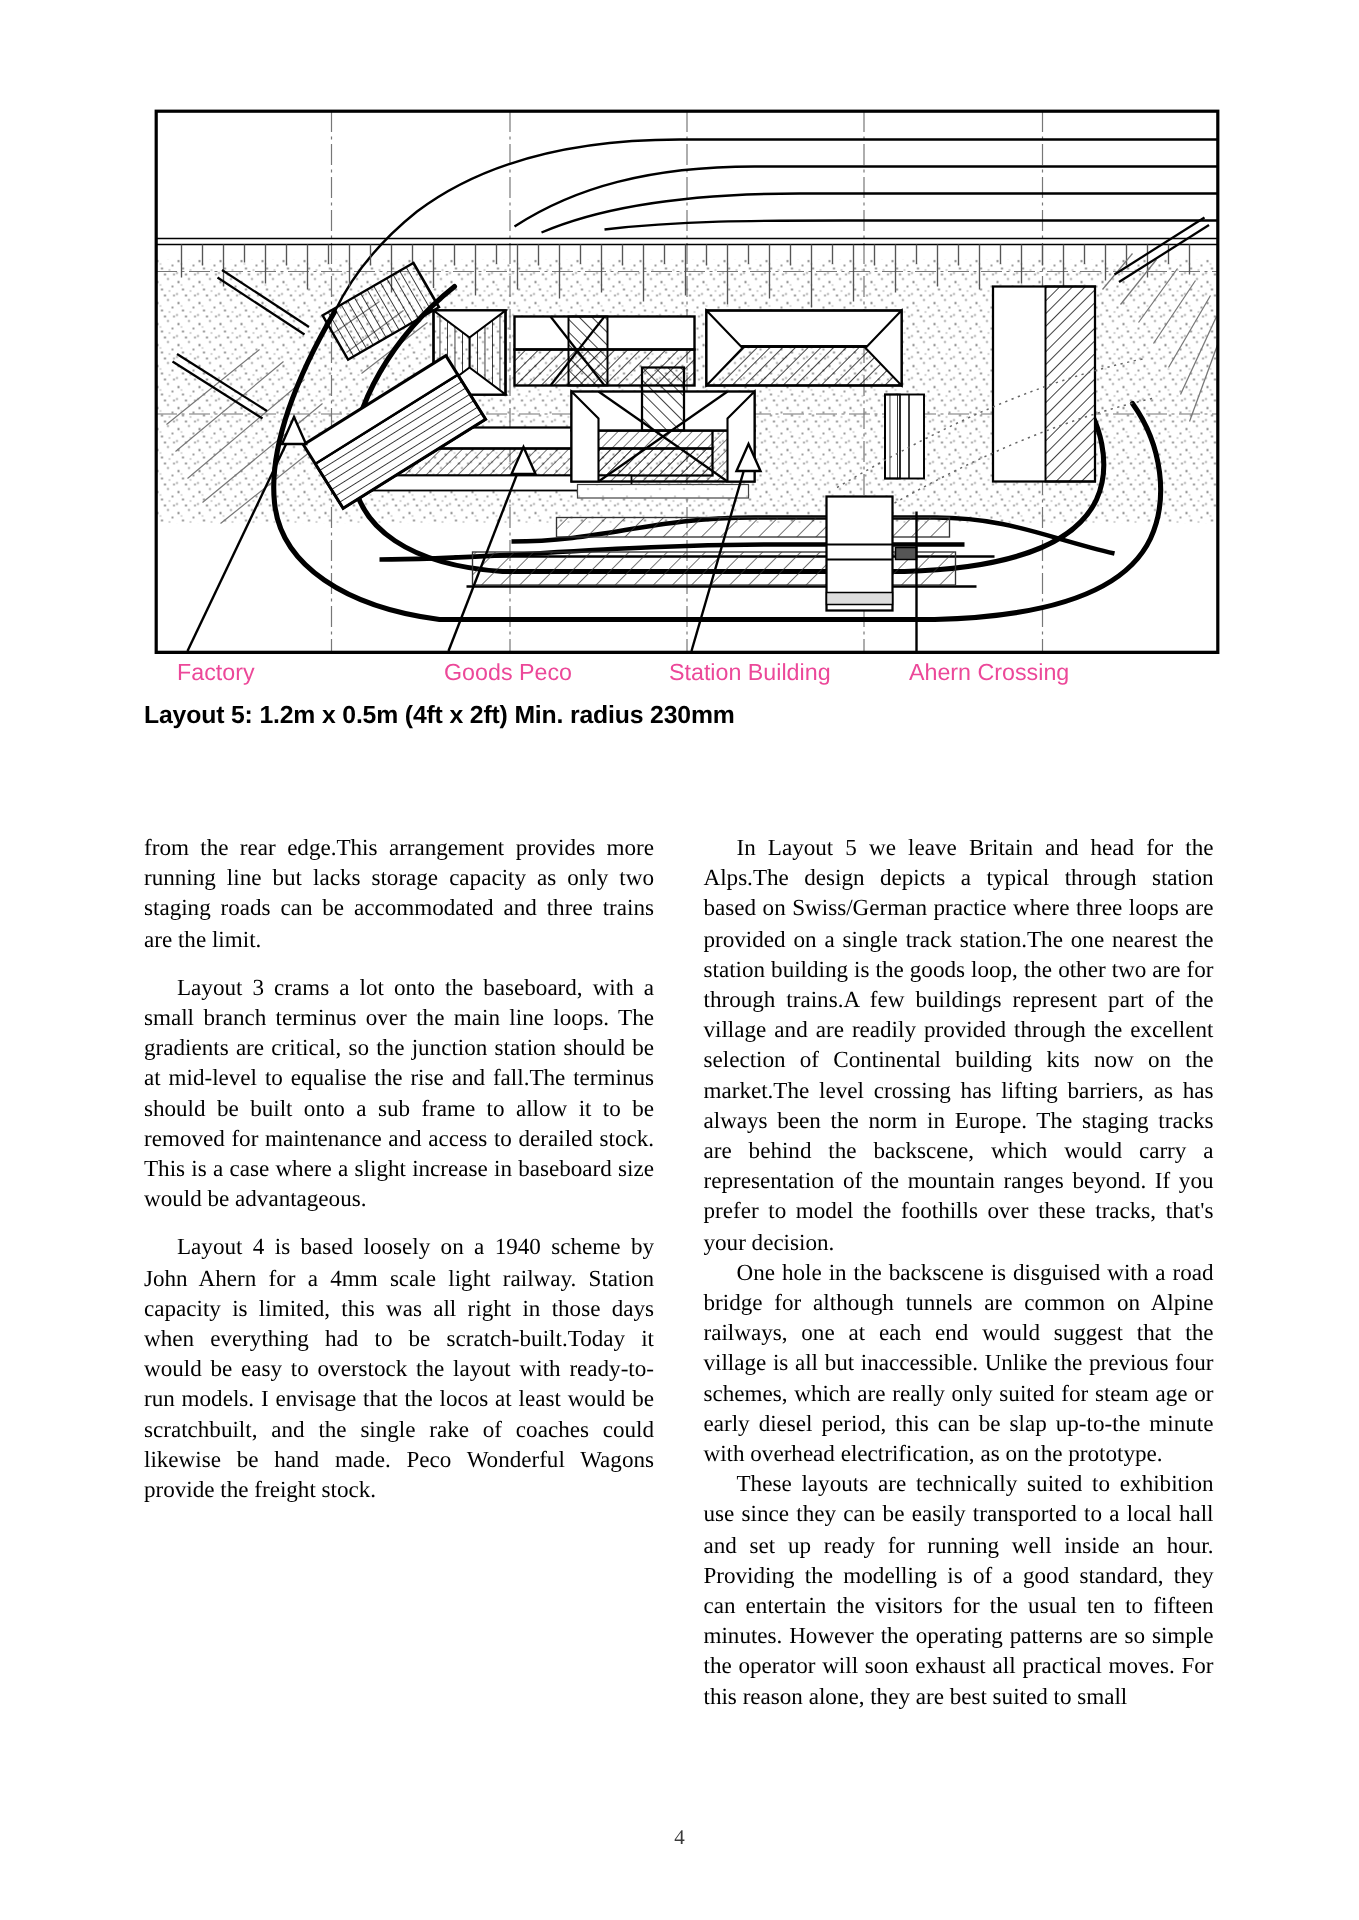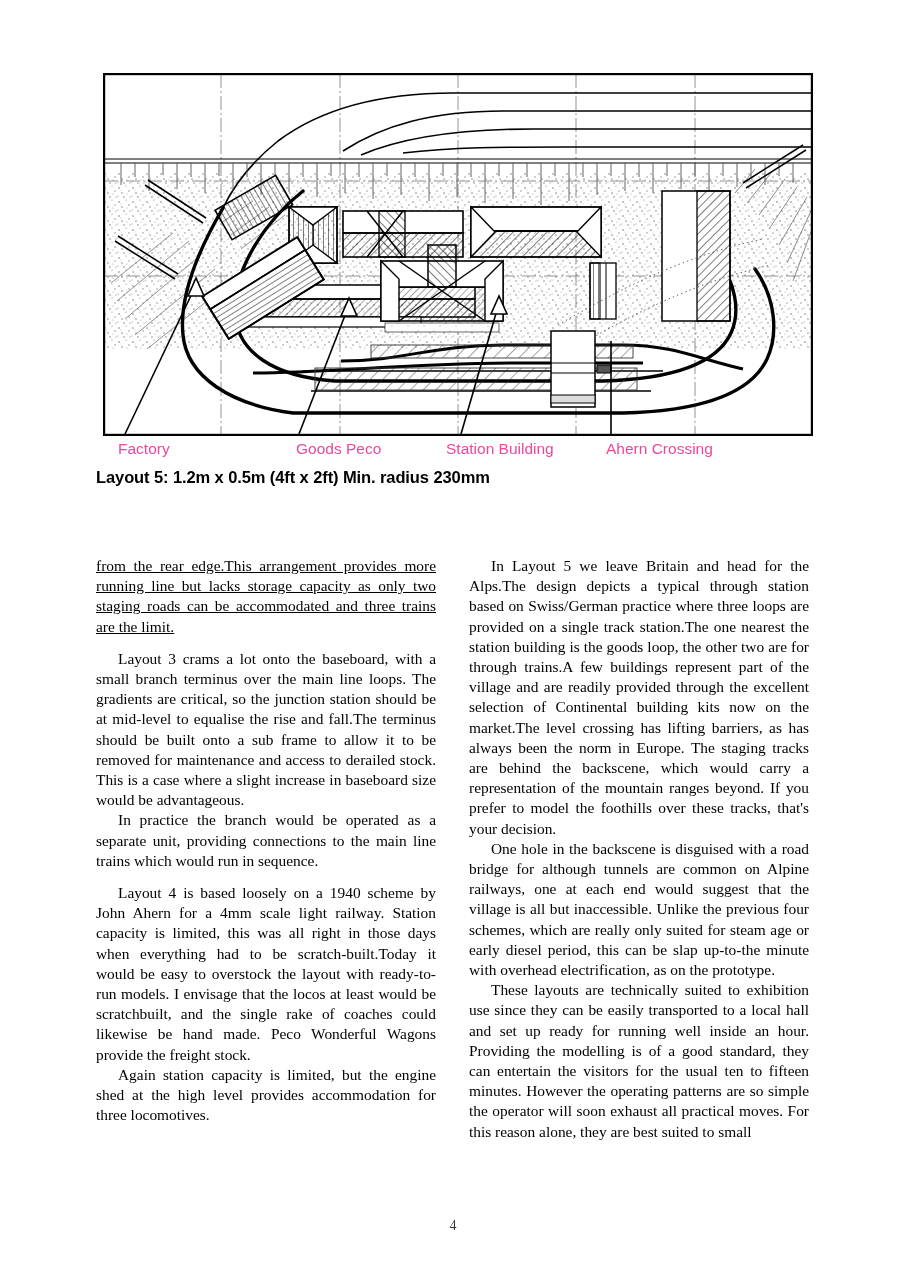--- a/index.html
+++ b/index.html
@@ -73,21 +73,21 @@
     line-height: 20.2px;
     text-align: justify;
     text-justify: inter-word;
     -webkit-hyphens: none;
     hyphens: none;
   }
   .column p {
     margin: 0;
     text-indent: 22px;
   }
-  .column p.noindent { text-indent: 0; text-decoration: underline; }
+  .column p.noindent { text-indent: 0; }
   .column p.gap-before { margin-top: 12px; }
   .column b { font-weight: normal; }
 
   
   #page-number {
     position: absolute;
     left: 0;
     top: 1218px;
     width: 906px;
     text-align: center;
@@ -400,23 +400,21 @@
   <span class="callout-label" style="left:343px">Station Building</span>
   <span class="callout-label" style="left:503px">Ahern Crossing</span>
 </div>
 
 <div id="caption">Layout 5: 1.2m x 0.5m (4ft x 2ft) Min. radius 230mm</div>
 
 <div id="columns">
   <div class="column" id="col-left">
       <p class="noindent"><span>from the rear edge.This arrangement provides more running line but lacks storage capacity as only two staging roads can be accommodated and three trains are the limit.</span></p>
       <p class="gap-before"><b>Layout 3</b><span> crams a lot onto the baseboard, with a small branch terminus over the main line loops. The gradients are critical, so the junction station should be at mid-level to equalise the rise and fall.The terminus should be built onto a sub frame to allow it to be removed for maintenance and access to derailed stock. This is a case where a slight increase in baseboard size would be advantageous.</span></p>
-      <p><span>In practice the branch would be operated as a separate unit, providing connections to the main line trains which would run in sequence.</span></p>
       <p class="gap-before"><b>Layout 4</b><span> is based loosely on a 1940 scheme by John Ahern for a 4mm scale light railway. Station capacity is limited, this was all right in those days when everything had to be scratch-built.Today it would be easy to overstock the layout with ready-to-run models. I envisage that the locos at least would be scratchbuilt, and the single rake of coaches could likewise be hand made. Peco Wonderful Wagons provide the freight stock.</span></p>
-      <p><span>Again station capacity is limited, but the engine shed at the high level provides accommodation for three locomotives.</span></p>
     </div>
   <div class="column" id="col-right">
       <p><span>In </span><b>Layout 5</b><span> we leave Britain and head for the Alps.The design depicts a typical through station based on Swiss/German practice where three loops are provided on a single track station.The one nearest the station building is the goods loop, the other two are for through trains.A few buildings represent part of the village and are readily provided through the excellent selection of Continental building kits now on the market.The level crossing has lifting barriers, as has always been the norm in Europe. The staging tracks are behind the backscene, which would carry a representation of the mountain ranges beyond. If you prefer to model the foothills over these tracks, that's your decision.</span></p>
       <p><span>One hole in the backscene is disguised with a road bridge for although tunnels are common on Alpine railways, one at each end would suggest that the village is all but inaccessible. Unlike the previous four schemes, which are really only suited for steam age or early diesel period, this can be slap up-to-the minute with overhead electrification, as on the prototype.</span></p>
       <p><span>These layouts are technically suited to exhibition use since they can be easily transported to a local hall and set up ready for running well inside an hour. Providing the modelling is of a good standard, they can entertain the visitors for the usual ten to fifteen minutes. However the operating patterns are so simple the operator will soon exhaust all practical moves. For this reason alone, they are best suited to small</span></p>
     </div>
 </div>
 
 <div id="page-number">4</div>
 

